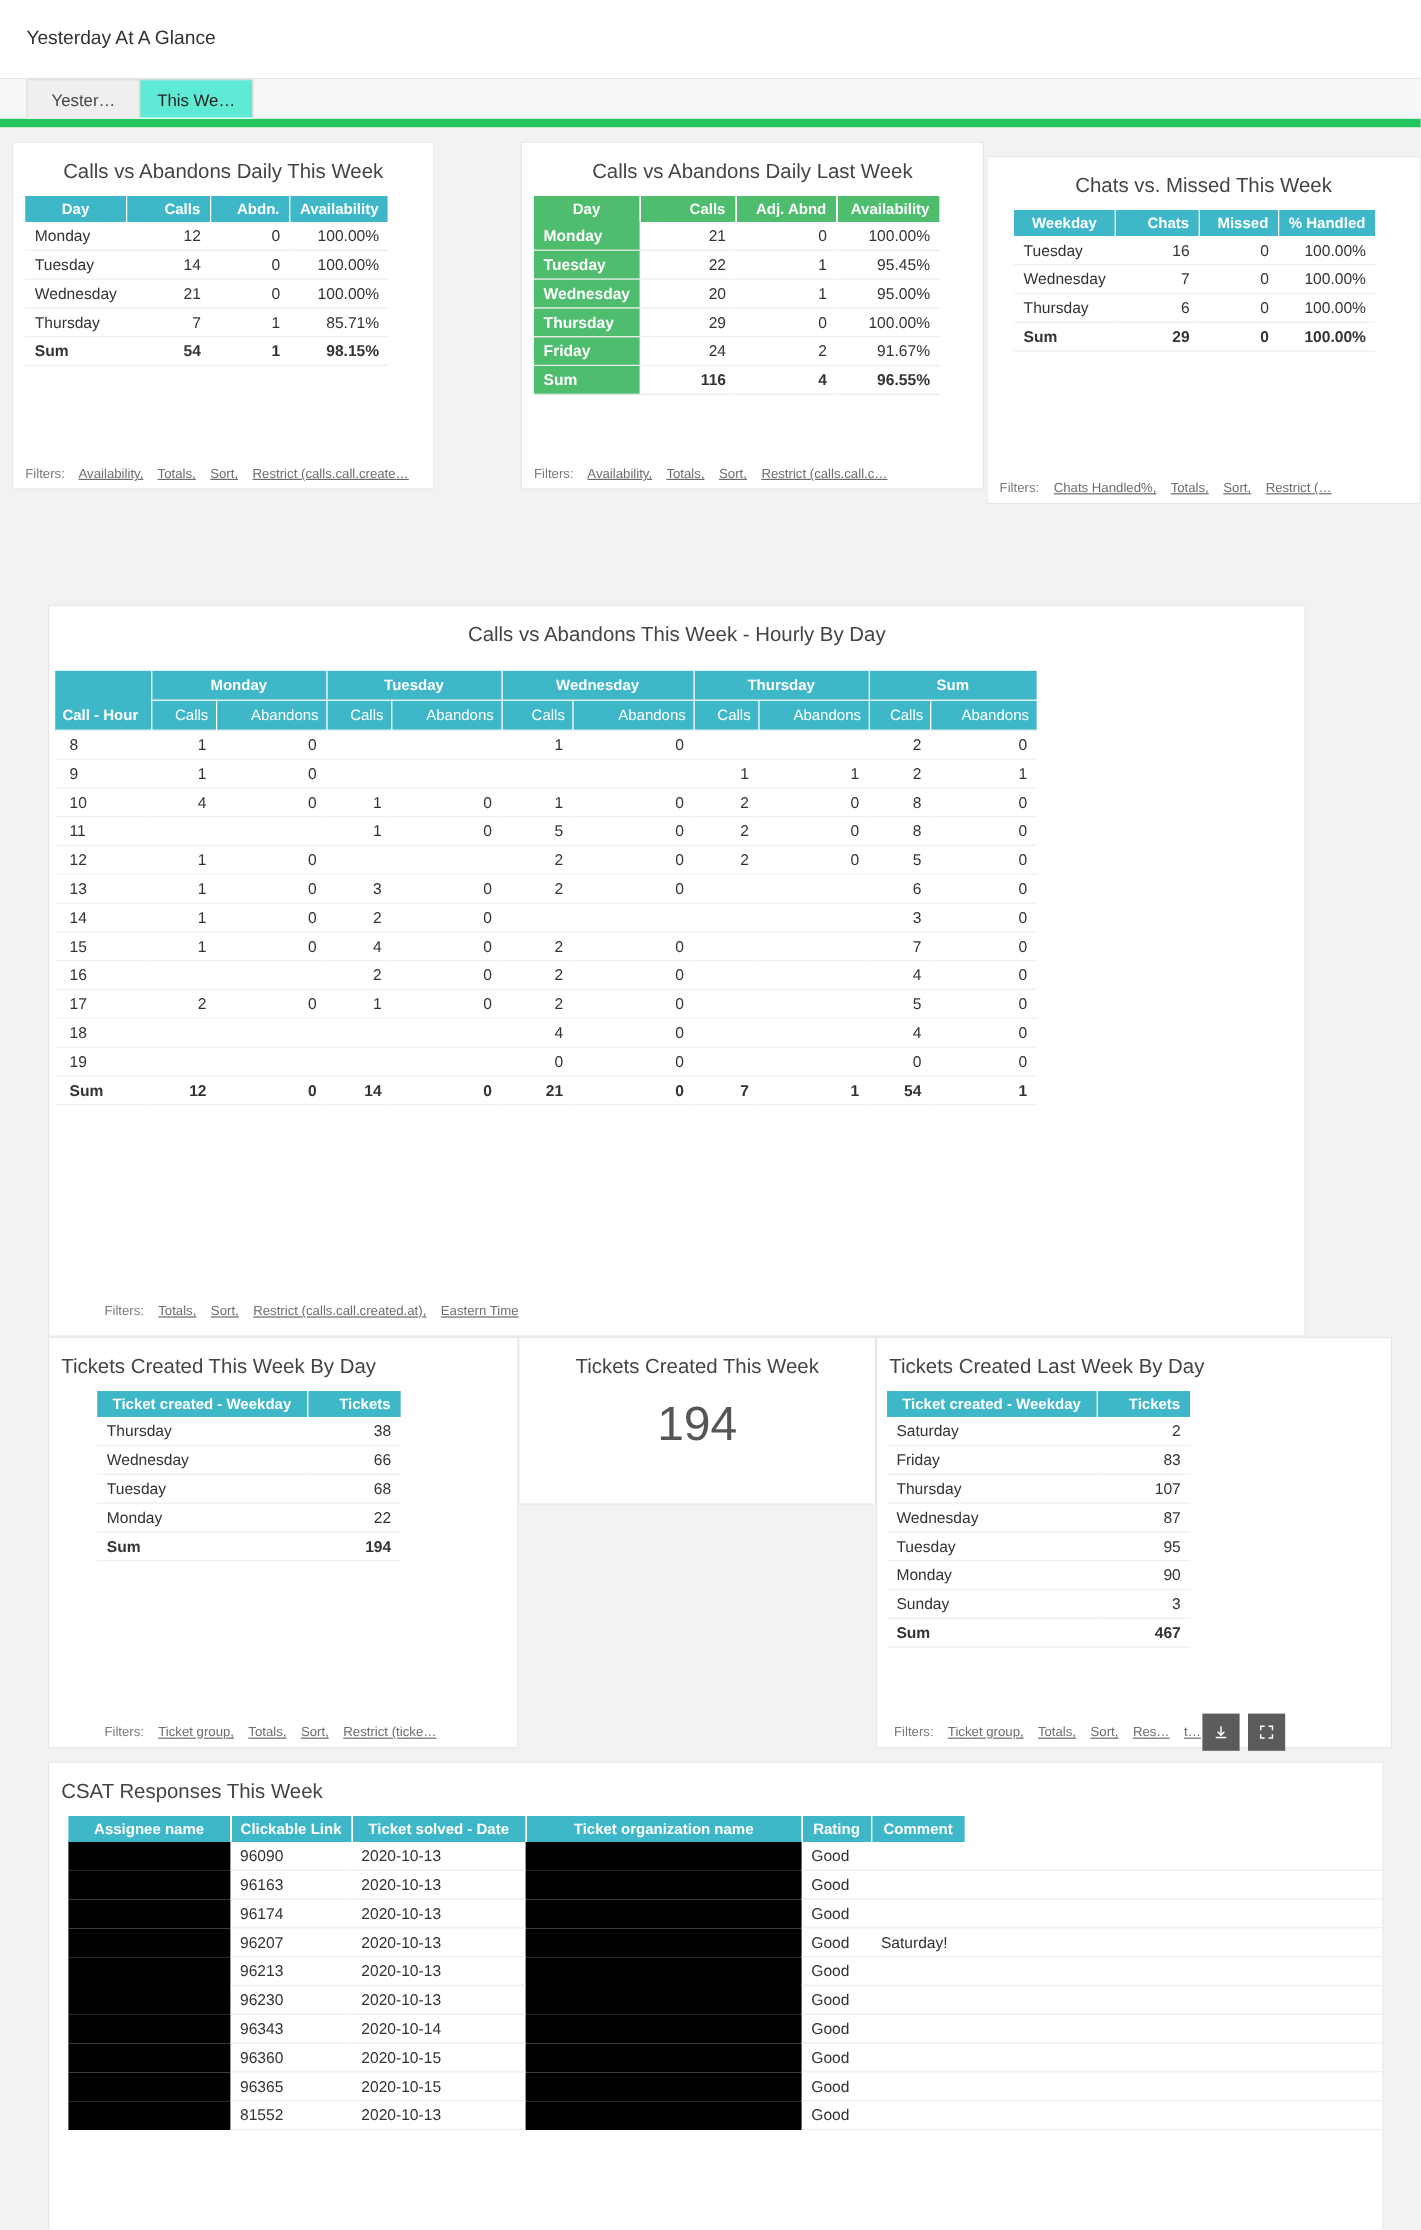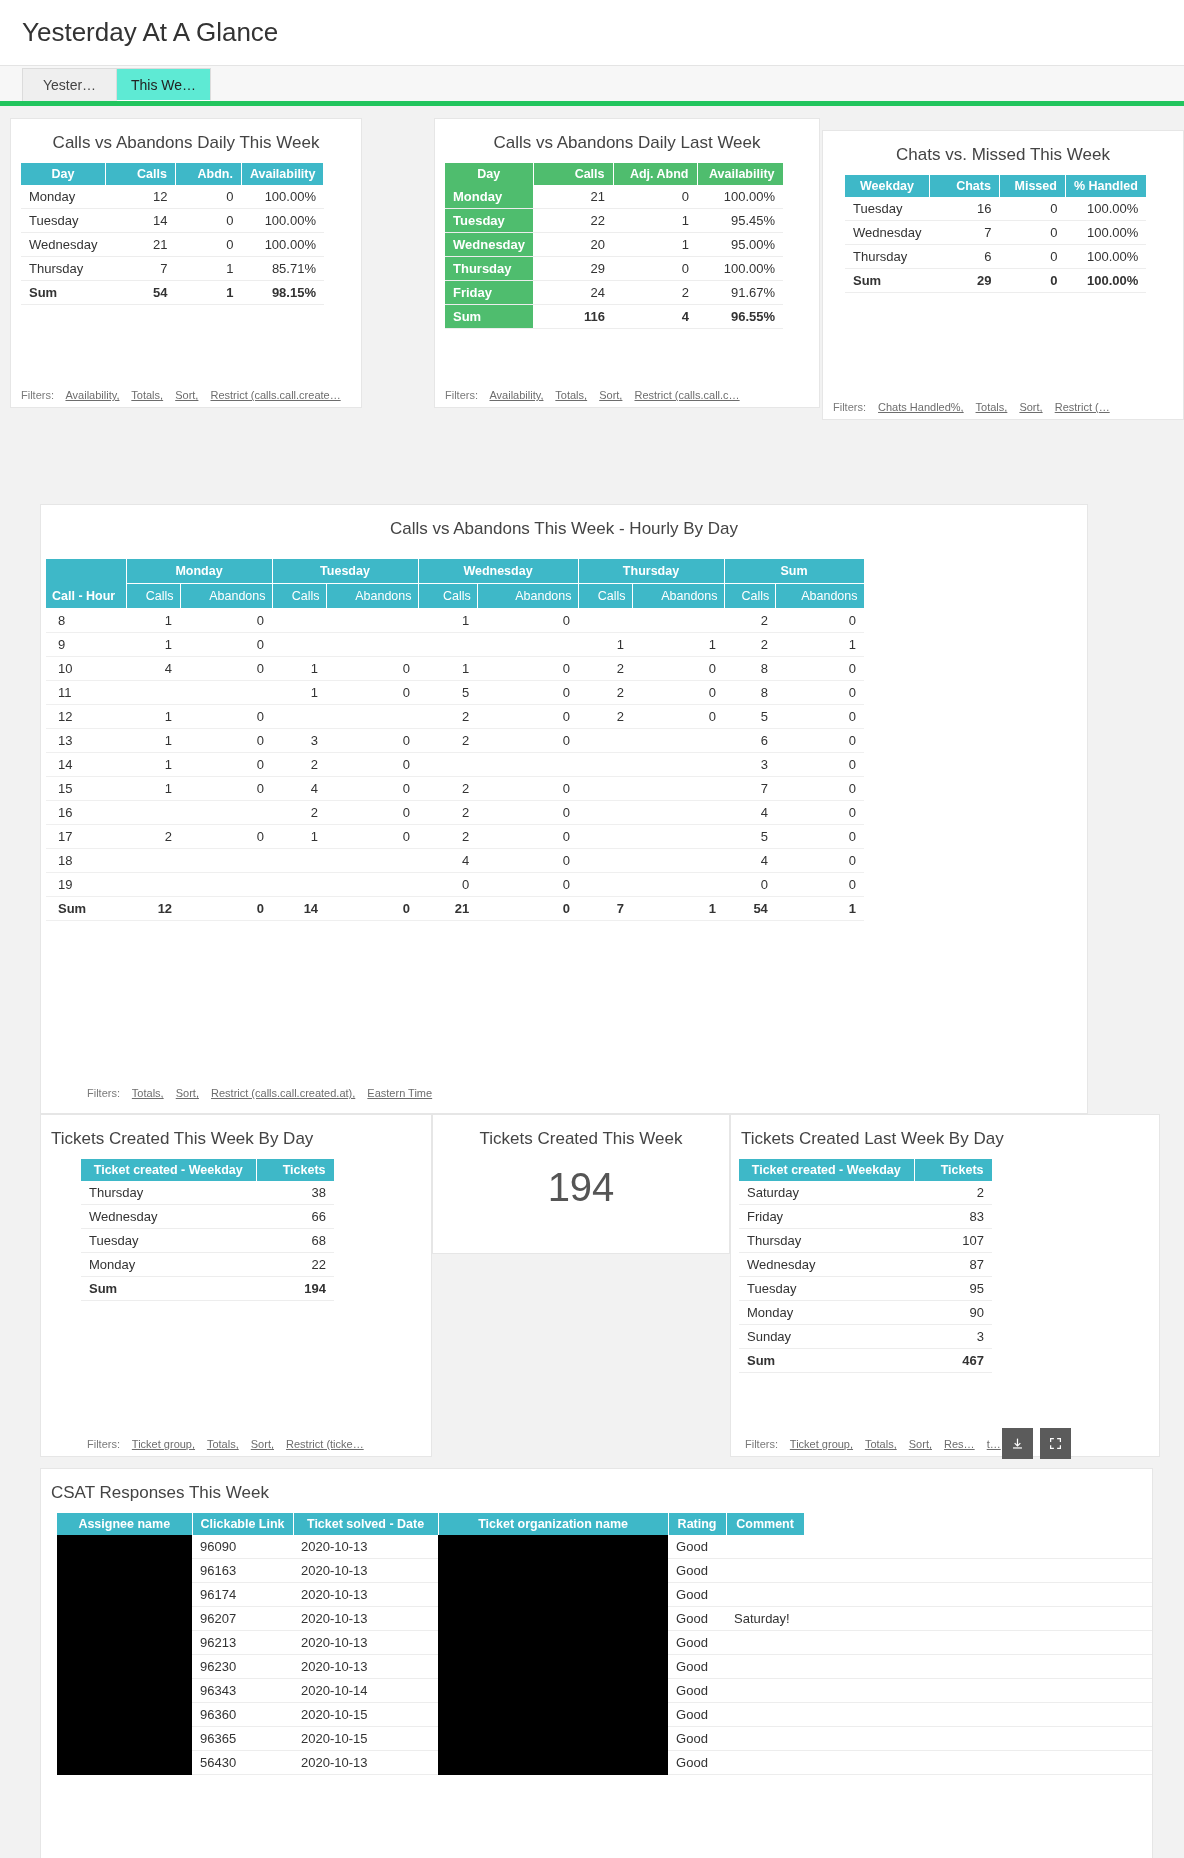--- a/index.html
+++ b/index.html
@@ -13,26 +13,26 @@
 
   
   .page-header {
     height: 66px;
     background: #ffffff;
     border-bottom: 1px solid #e4e4e4;
     display: flex;
     align-items: center;
     padding-left: 22px;
   }
-  .page-title { font-size: 26px; color: #333; font-weight: 400; }
+  .page-title { font-size: 16px; color: #333; font-weight: 400; }
 
   .tab-bar {
     height: 40px;
     background: #f7f7f7;
-    border-bottom: 5px solid #22c55e;
+    border-bottom: 7px solid #22c55e;
     display: flex;
     align-items: flex-end;
     padding-left: 22px;
   }
   .tab {
     height: 33px;
     min-width: 95px;
     display: flex; align-items: center; justify-content: center;
     font-size: 14px;
     color: #444;
@@ -741,21 +741,21 @@
           <td class="redact" style="border-bottom: none;">&nbsp;</td>
           <td>96365</td>
           <td>2020-10-15</td>
           <td class="redact" style="border-bottom: none;">&nbsp;</td>
           <td>Good</td>
           <td></td>
           <td>&nbsp;</td>
         </tr>
         <tr>
           <td class="redact" style="border-bottom: none;">&nbsp;</td>
-          <td>56430</td>
+          <td>81552</td>
           <td>2020-10-13</td>
           <td class="redact" style="border-bottom: none;">&nbsp;</td>
           <td>Good</td>
           <td></td>
           <td>&nbsp;</td>
         </tr>
       </tbody>
   </table>
 </div>
 

